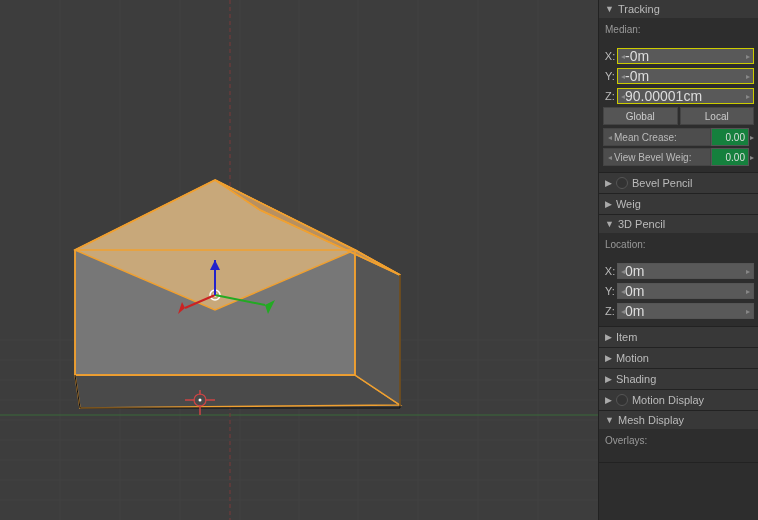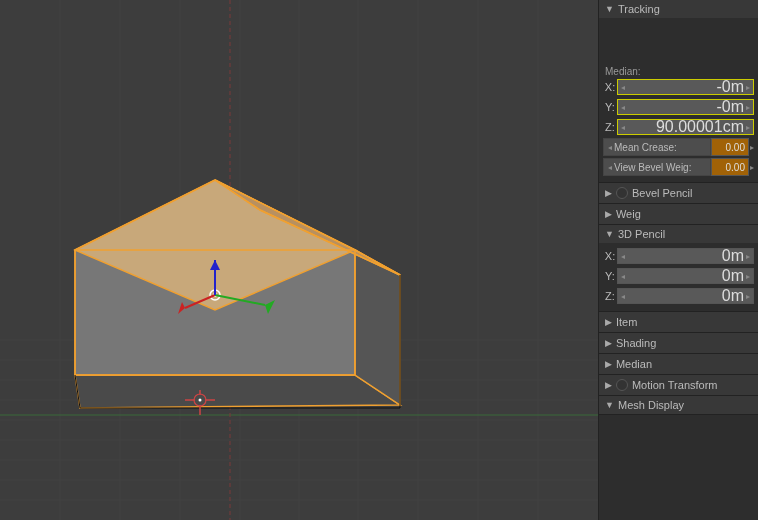--- a/index.html
+++ b/index.html
@@ -56,22 +56,21 @@
     }
 
     .section-content {
       padding: 4px 4px;
       background: #2d2d2d;
     }
 
     .field-label {
       color: #999;
       font-size: 10px;
-      padding: 2px 2px 1px 2px;
-      margin-top: 42px;
+      padding: 2px 2px 12px 2px;
     }
 
     .field-row {
       display: flex;
       align-items: center;
       margin-bottom: 2px;
       height: 18px;
     }
 
     .field-key {
@@ -100,23 +99,23 @@
 
     .field-input .arrow-l,
     .field-input .arrow-r {
       color: #888;
       font-size: 8px;
       flex-shrink: 0;
     }
 
     .field-input .val {
       flex: 1;
-      text-align: right;
+      text-align: left;
       padding-right: 2px;
-      font-size: 16px;
+      font-size: 14px;
       color: #ddd;
     }
 
     .field-input-outlined {
       border: 1px solid #cccc00 !important;
     }
 
     .button-row {
       display: flex;
       margin-bottom: 3px;
@@ -149,21 +148,21 @@
       color: #bbb;
       font-size: 10px;
       flex: 1;
       height: 18px;
       display: flex;
       align-items: center;
       padding: 0 4px;
     }
 
     .mean-value {
-      background: #a16207;
+      background: #15803d;
       border: 1px solid #555;
       color: #ddd;
       font-size: 10px;
       width: 38px;
       height: 18px;
       display: flex;
       align-items: center;
       justify-content: flex-end;
       padding: 0 3px;
       flex-shrink: 0;
@@ -322,20 +321,24 @@
 
       <div class="field-row">
         <span class="field-key">Z:</span>
         <div class="field-input field-input-outlined">
           <span class="arrow-l">◂</span>
           <span class="val">90.00001cm</span>
           <span class="arrow-r">▸</span>
         </div>
       </div>
 
+      <div class="button-row">
+        <div class="btn">Global</div>
+        <div class="btn">Local</div>
+      </div>
 
       <div class="mean-row">
         <div class="mean-label">
           <span class="arrow-l" style="font-size:8px;color:#888;margin-right:2px;">◂</span>
           <span>Mean Crease:</span>
         </div>
         <div class="mean-value">0.00</div>
         <span style="font-size:8px;color:#888;margin-left:1px;">▸</span>
       </div>
 
@@ -360,20 +363,21 @@
     <span class="arrow">▶</span>
     <span>Weig</span>
   </div>
 
   <div class="panel-section">
     <div class="section-header">
       <span class="arrow">▼</span>
       <span>3D Pencil</span>
     </div>
     <div class="section-content">
+      <div class="field-label">Location:</div>
 
       <div class="field-row">
         <span class="field-key">X:</span>
         <div class="field-input">
           <span class="arrow-l">◂</span>
           <span class="val">0m</span>
           <span class="arrow-r">▸</span>
         </div>
       </div>
 
@@ -397,34 +401,37 @@
     </div>
   </div>
 
   <div class="section-collapsed-header">
     <span class="arrow">▶</span>
     <span>Item</span>
   </div>
 
   <div class="section-collapsed-header">
     <span class="arrow">▶</span>
+    <span>Motion</span>
+  </div>
+
+  <div class="section-collapsed-header">
+    <span class="arrow">▶</span>
     <span>Shading</span>
   </div>
 
   <div class="section-collapsed-header">
     <span class="arrow">▶</span>
-    <span>Median</span>
-  </div>
-
-  <div class="section-collapsed-header">
-    <span class="arrow">▶</span>
     <span class="icon-circle dark"></span>
-    <span>Motion Transform</span>
+    <span>Motion Display</span>
   </div>
 
   <div class="panel-section">
     <div class="section-header">
       <span class="arrow">▼</span>
       <span>Mesh Display</span>
     </div>
+    <div class="section-content">
+      <div class="field-label">Overlays:</div>
+    </div>
   </div>
 
 </div>
 
 </body></html>

